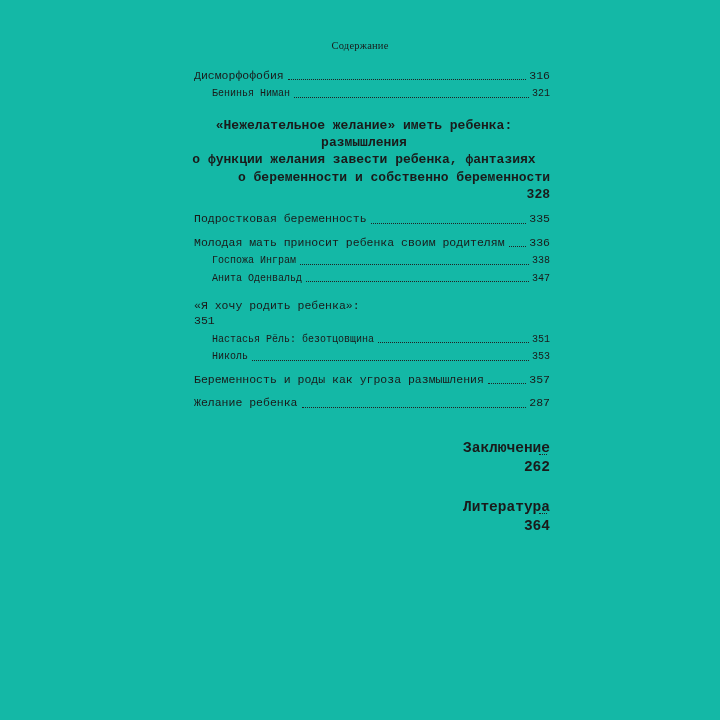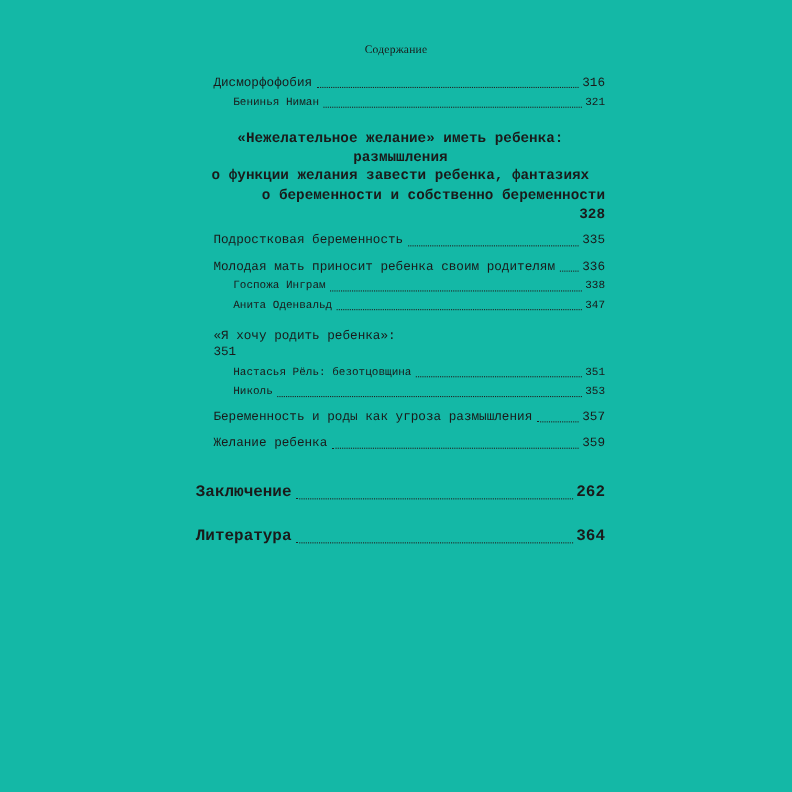--- a/index.html
+++ b/index.html
@@ -73,20 +73,21 @@
     font-weight: 600;
     margin-top: 16px;
     padding-left: 0;
     text-align: center;
   }
   .lvl-top {
     font-size: 14.5px;
     font-weight: 600;
     margin-top: 22px;
     padding-left: 0;
+    flex-direction: column;
   }
   .block-multi {
     display: block;
     padding-left: 0;
   }
   .block-multi .lines {
     font-size: 13px;
     font-weight: 600;
     line-height: 1.33;
   }
@@ -185,21 +186,21 @@
       <span class="page-no">353</span>
     </div>
     <div class="row lvl-2">
       <span class="title">Беременность и роды как угроза размышления</span>
       <span class="dots"></span>
       <span class="page-no">357</span>
     </div>
     <div class="row lvl-2">
       <span class="title">Желание ребенка</span>
       <span class="dots"></span>
-      <span class="page-no">359</span>
+      <span class="page-no">287</span>
     </div>
 
     <div class="spacer-lg"></div>
 
     <div class="row lvl-top">
       <span class="title">Заключение</span>
       <span class="dots"></span>
       <span class="page-no">262</span>
     </div>
     <div class="row lvl-top">

